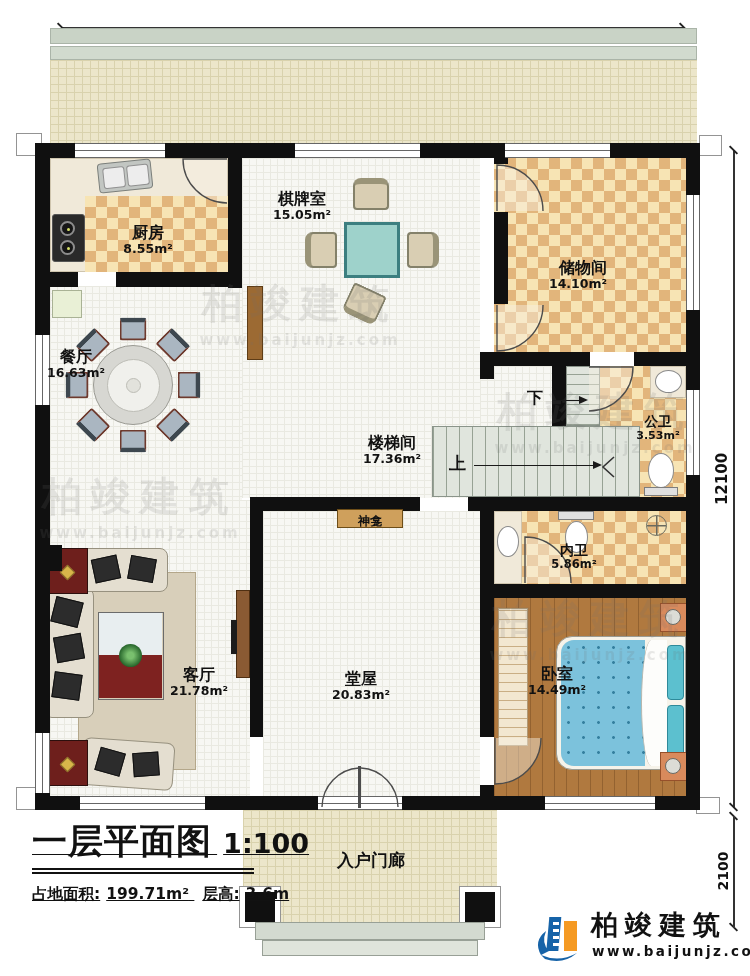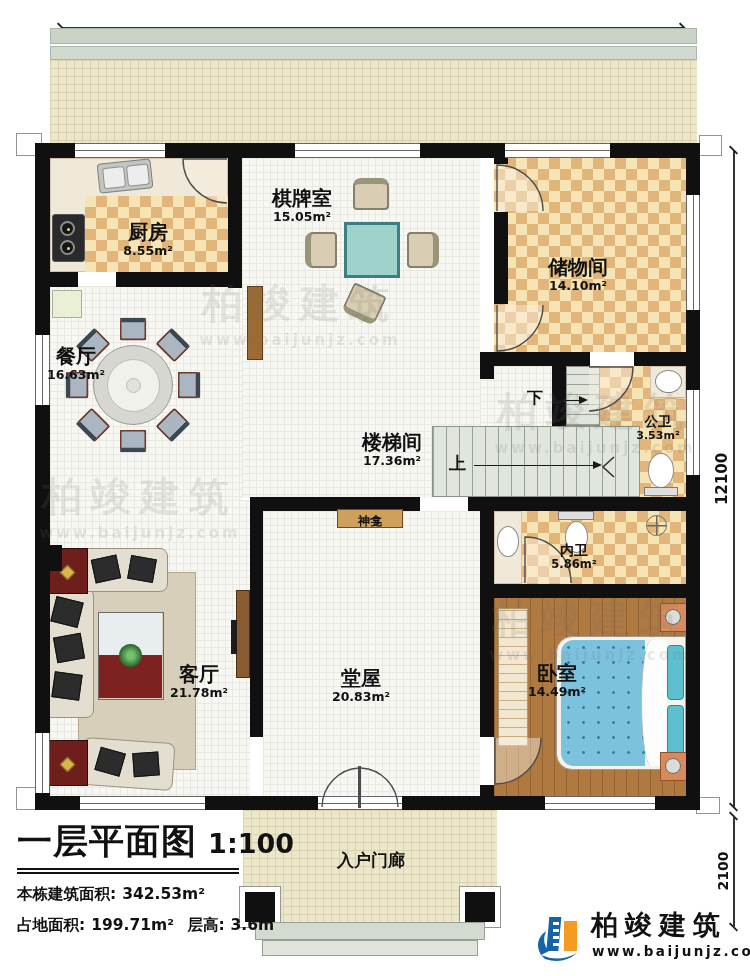--- a/index.html
+++ b/index.html
@@ -22,21 +22,21 @@
   .stairs{position:absolute;background-color:#e0e5dd;border:1px solid #8a948a;box-sizing:border-box;
     background-image:repeating-linear-gradient(90deg,#97a294 0 1px,transparent 1px 13px);}
   .stairs-v{position:absolute;background-color:#e0e5dd;border:1px solid #8a948a;box-sizing:border-box;
     background-image:repeating-linear-gradient(0deg,#97a294 0 1px,transparent 1px 10px);}
   .win-h{position:absolute;background:#fff;border-top:1px solid #666;border-bottom:1px solid #666;box-sizing:border-box;
     background-image:linear-gradient(#666,#666);background-size:100% 1px;background-position:center;background-repeat:no-repeat;}
   .win-v{position:absolute;background:#fff;border-left:1px solid #666;border-right:1px solid #666;box-sizing:border-box;
     background-image:linear-gradient(90deg,#666,#666);background-size:1px 100%;background-position:center;background-repeat:no-repeat;}
   .col-sq{position:absolute;background:#fff;border:1px solid #949494;box-sizing:border-box;}
   .room-label{position:absolute;transform:translate(-50%,-50%);text-align:center;line-height:1.15;white-space:nowrap;z-index:40;}
-  .rname{font-weight:bold;font-size:20px;}
+  .rname{font-weight:bold;font-size:16px;}
   .rarea{font-weight:bold;font-size:12.5px;}
   .door{position:absolute;z-index:30;}
   .dimtxt{font-weight:bold;font-size:15px;color:#111;}
   .dimline{position:absolute;background:#333;}
   .tick{position:absolute;width:11px;height:2px;background:#222;transform:rotate(45deg);}
   .arrow{position:absolute;height:0;border-top:1.6px solid #1a1a1a;z-index:41;}
   .arrow::after{content:"";position:absolute;right:-2px;top:-5px;border-left:9px solid #1a1a1a;
     border-top:4px solid transparent;border-bottom:4px solid transparent;}
   .wm{position:absolute;transform:translate(-50%,-50%);text-align:center;color:#6f6f6f;opacity:.15;z-index:38;white-space:nowrap;}
   .wm-n{font-size:40px;font-weight:bold;letter-spacing:9px;}
@@ -295,21 +295,21 @@
   </div>
 
   <div class="room-label" style="left:148px;top:240px;">
     <div class="rname">厨房</div>
     <div class="rarea">8.55m²</div>
   </div>
   <div class="room-label" style="left:302px;top:206px;">
     <div class="rname">棋牌室</div>
     <div class="rarea">15.05m²</div>
   </div>
-  <div class="room-label" style="left:578px;top:275px;">
+  <div class="room-label" style="left:578px;top:275px;text-align:right;">
     <div class="rname">储物间</div>
     <div class="rarea">14.10m²</div>
   </div>
   <div class="room-label" style="left:76px;top:364px;">
     <div class="rname">餐厅</div>
     <div class="rarea">16.63m²</div>
   </div>
   <div class="room-label" style="left:392px;top:450px;">
     <div class="rname">楼梯间</div>
     <div class="rarea">17.36m²</div>
@@ -340,30 +340,27 @@
 
   <div class="dimline" style="left:733px;top:150px;width:1.5px;height:658px;"></div>
   <div class="tick" style="left:728px;top:149px;"></div>
   <div class="tick" style="left:728px;top:806px;"></div>
   <div class="abs dimtxt" style="left:692px;top:470px;width:60px;text-align:center;transform:rotate(-90deg);">12100</div>
   <div class="tick" style="left:728px;top:815px;"></div>
   <div class="tick" style="left:728px;top:926px;"></div>
   <div class="abs dimtxt" style="left:695px;top:863px;width:55px;text-align:center;transform:rotate(-90deg);font-size:14px;">2100</div>
   <div class="dimline" style="left:733px;top:816px;width:1.5px;height:112px;"></div>
 
-  <div class="abs" style="left:17px;top:818px;width:230px;">
+  <div class="abs" style="left:32px;top:818px;width:230px;text-decoration:underline;">
     <div style="white-space:nowrap;">
       <span style="font-size:35px;font-weight:bold;letter-spacing:1px;">一层平面图</span>
       <span style="font-size:27px;font-weight:600;margin-left:6px;">1:100</span>
     </div>
     <div style="width:222px;height:2px;background:#111;margin-top:3px;"></div>
     <div style="width:222px;height:1.5px;background:#111;margin-top:2px;"></div>
-    <div class="tb-line" style="margin-top:10px;">
-      <span>本栋建筑面积:</span><span class="v">342.53m²</span>
-    </div>
     <div class="tb-line" style="margin-top:10px;">
       <span>占地面积:</span><span class="v">199.71m²</span>
       <span style="margin-left:8px;">层高:</span><span class="v">3.6m</span>
     </div>
   </div>
 
   <div class="abs" style="left:533px;top:905px;width:215px;height:62px;">
     <svg class="abs" style="left:0;top:4px;" width="54" height="54" viewBox="0 0 54 54">
       <path d="M8 46 Q0 32 13 22 Q8 34 16 42 Z" fill="#1663a8"></path>
       <rect x="17" y="8" width="12" height="34" fill="#1663a8" transform="skewX(-5)"></rect>

